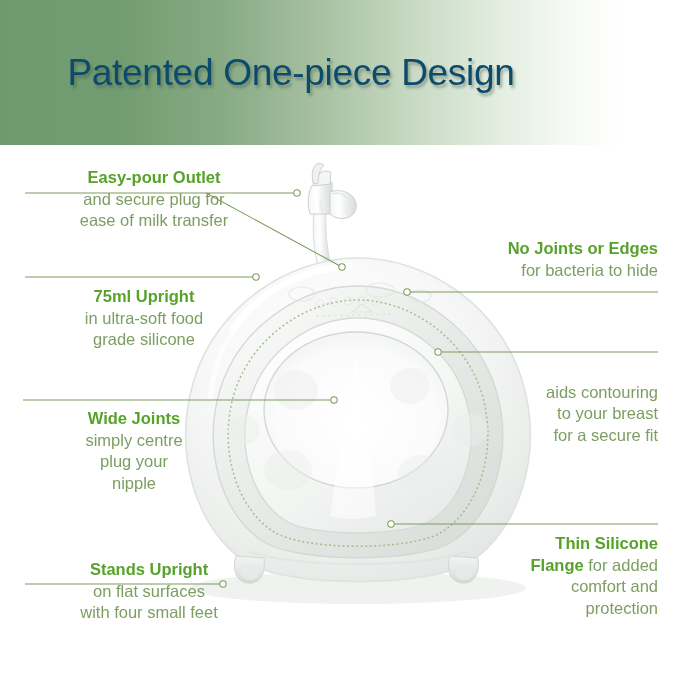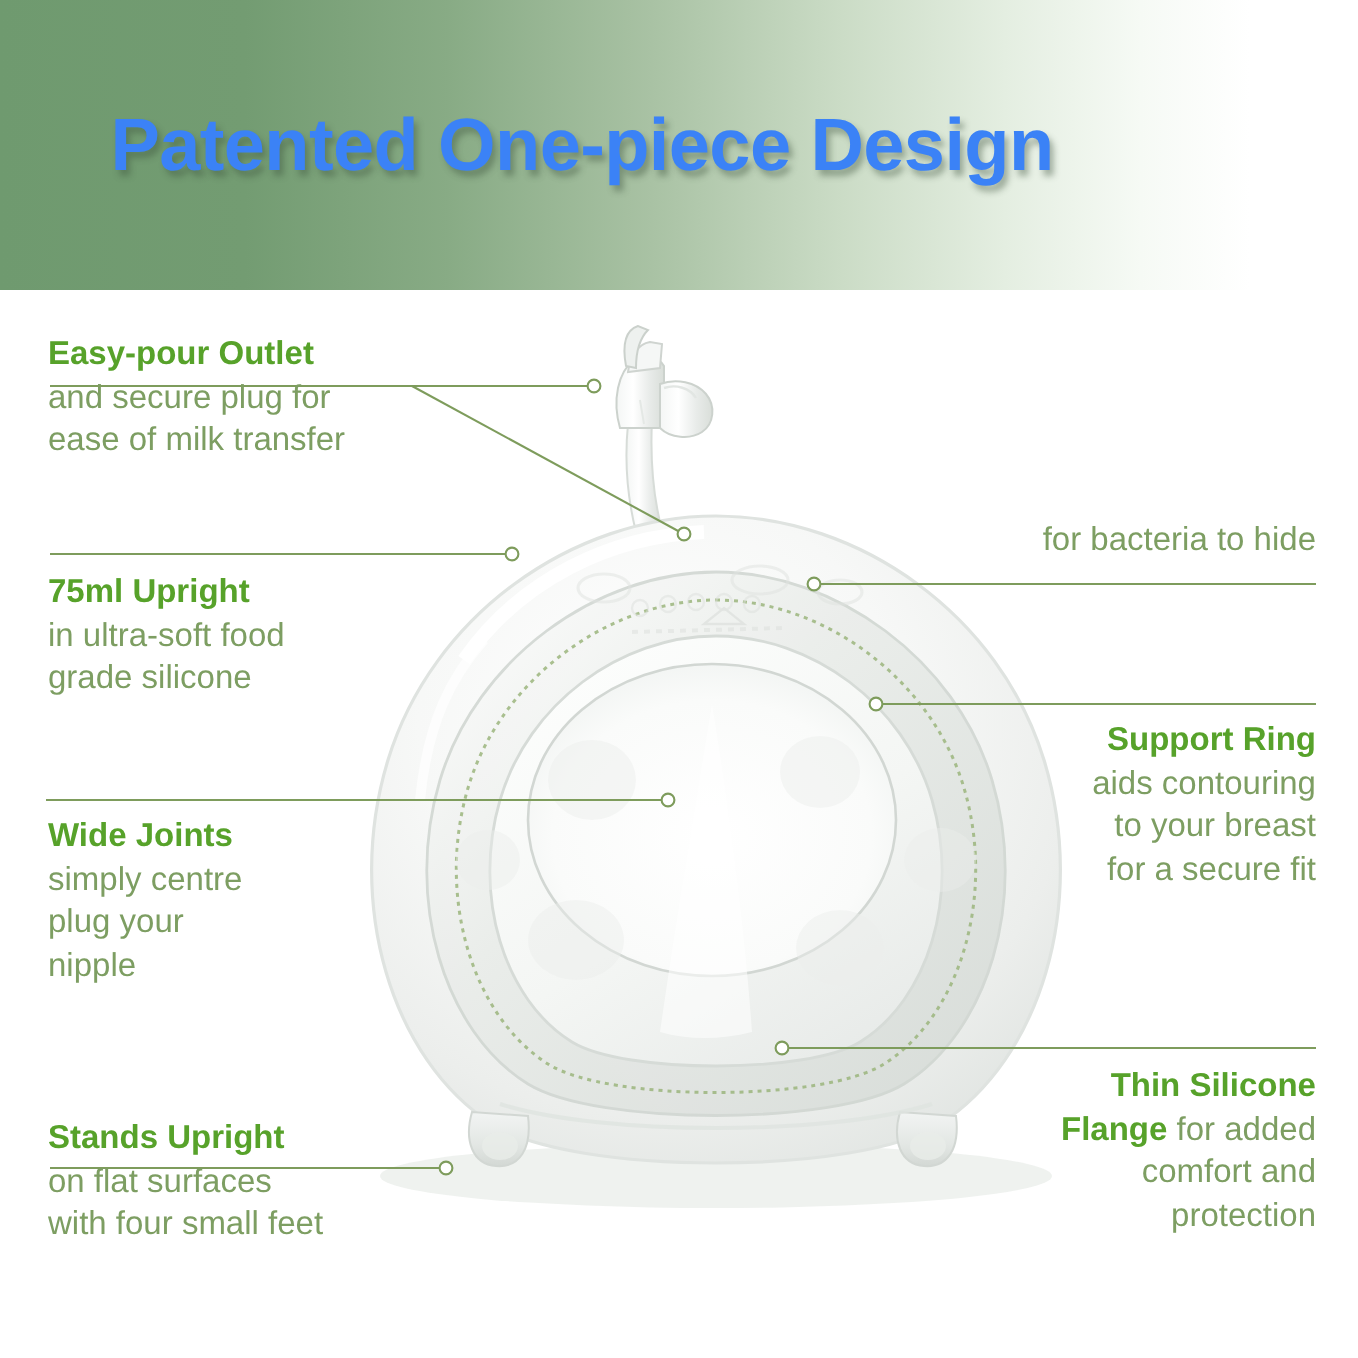--- a/index.html
+++ b/index.html
@@ -42,23 +42,23 @@
   }
   .header-title {
     position: absolute;
     left: 0;
     top: 0;
     width: 582px;
     height: 145px;
     display: flex;
     align-items: center;
     justify-content: center;
-    color: #3b82f6;
+    color: #0c4a6e;
     font-size: 37px;
-    font-weight: bold;
+    font-weight: normal;
     letter-spacing: -0.3px;
     text-shadow: 2px 3px 3px rgba(60,80,60,0.42);
     white-space: nowrap;
   }
 
   
   .callout {
     position: absolute;
     font-size: 16.5px;
     line-height: 21.5px;
@@ -66,21 +66,21 @@
     font-weight: normal;
   }
   .callout .hl {
     color: #57a22a;
     font-weight: bold;
   }
   .callout.right {
     text-align: right;
   }
   .callout.left {
-    text-align: left;
+    text-align: center;
   }
 
   
   .overlay {
     position: absolute;
     left: 0;
     top: 0;
     width: 679px;
     height: 679px;
     pointer-events: none;
@@ -282,26 +282,26 @@
     <span>nipple</span>
   </div>
 
   <div class="callout left" style="left:24px; top:559px; width:250px;">
     <span class="hl">Stands Upright</span><br>
     <span>on flat surfaces</span><br>
     <span>with four small feet</span>
   </div>
 
   <div class="callout right" style="right:21px; top:238px; width:290px;">
+    <span class="hl">No Joints or Edges</span><br>
+    <span>for bacteria to hide</span>
+  </div>
+
+  <div class="callout right" style="right:21px; top:360px; width:290px;">
     <br>
-    <span>for bacteria to hide</span>
-  </div>
-
-  <div class="callout right" style="right:21px; top:360px; width:290px;">
-    <span class="hl">Support Ring</span><br>
     <span>aids contouring</span><br>
     <span>to your breast</span><br>
     <span>for a secure fit</span>
   </div>
 
   <div class="callout right" style="right:21px; top:533px; width:290px;">
     <span class="hl">Thin Silicone</span><br>
     <span class="hl">Flange</span><span> for added</span><br>
     <span>comfort and</span><br>
     <span>protection</span>

